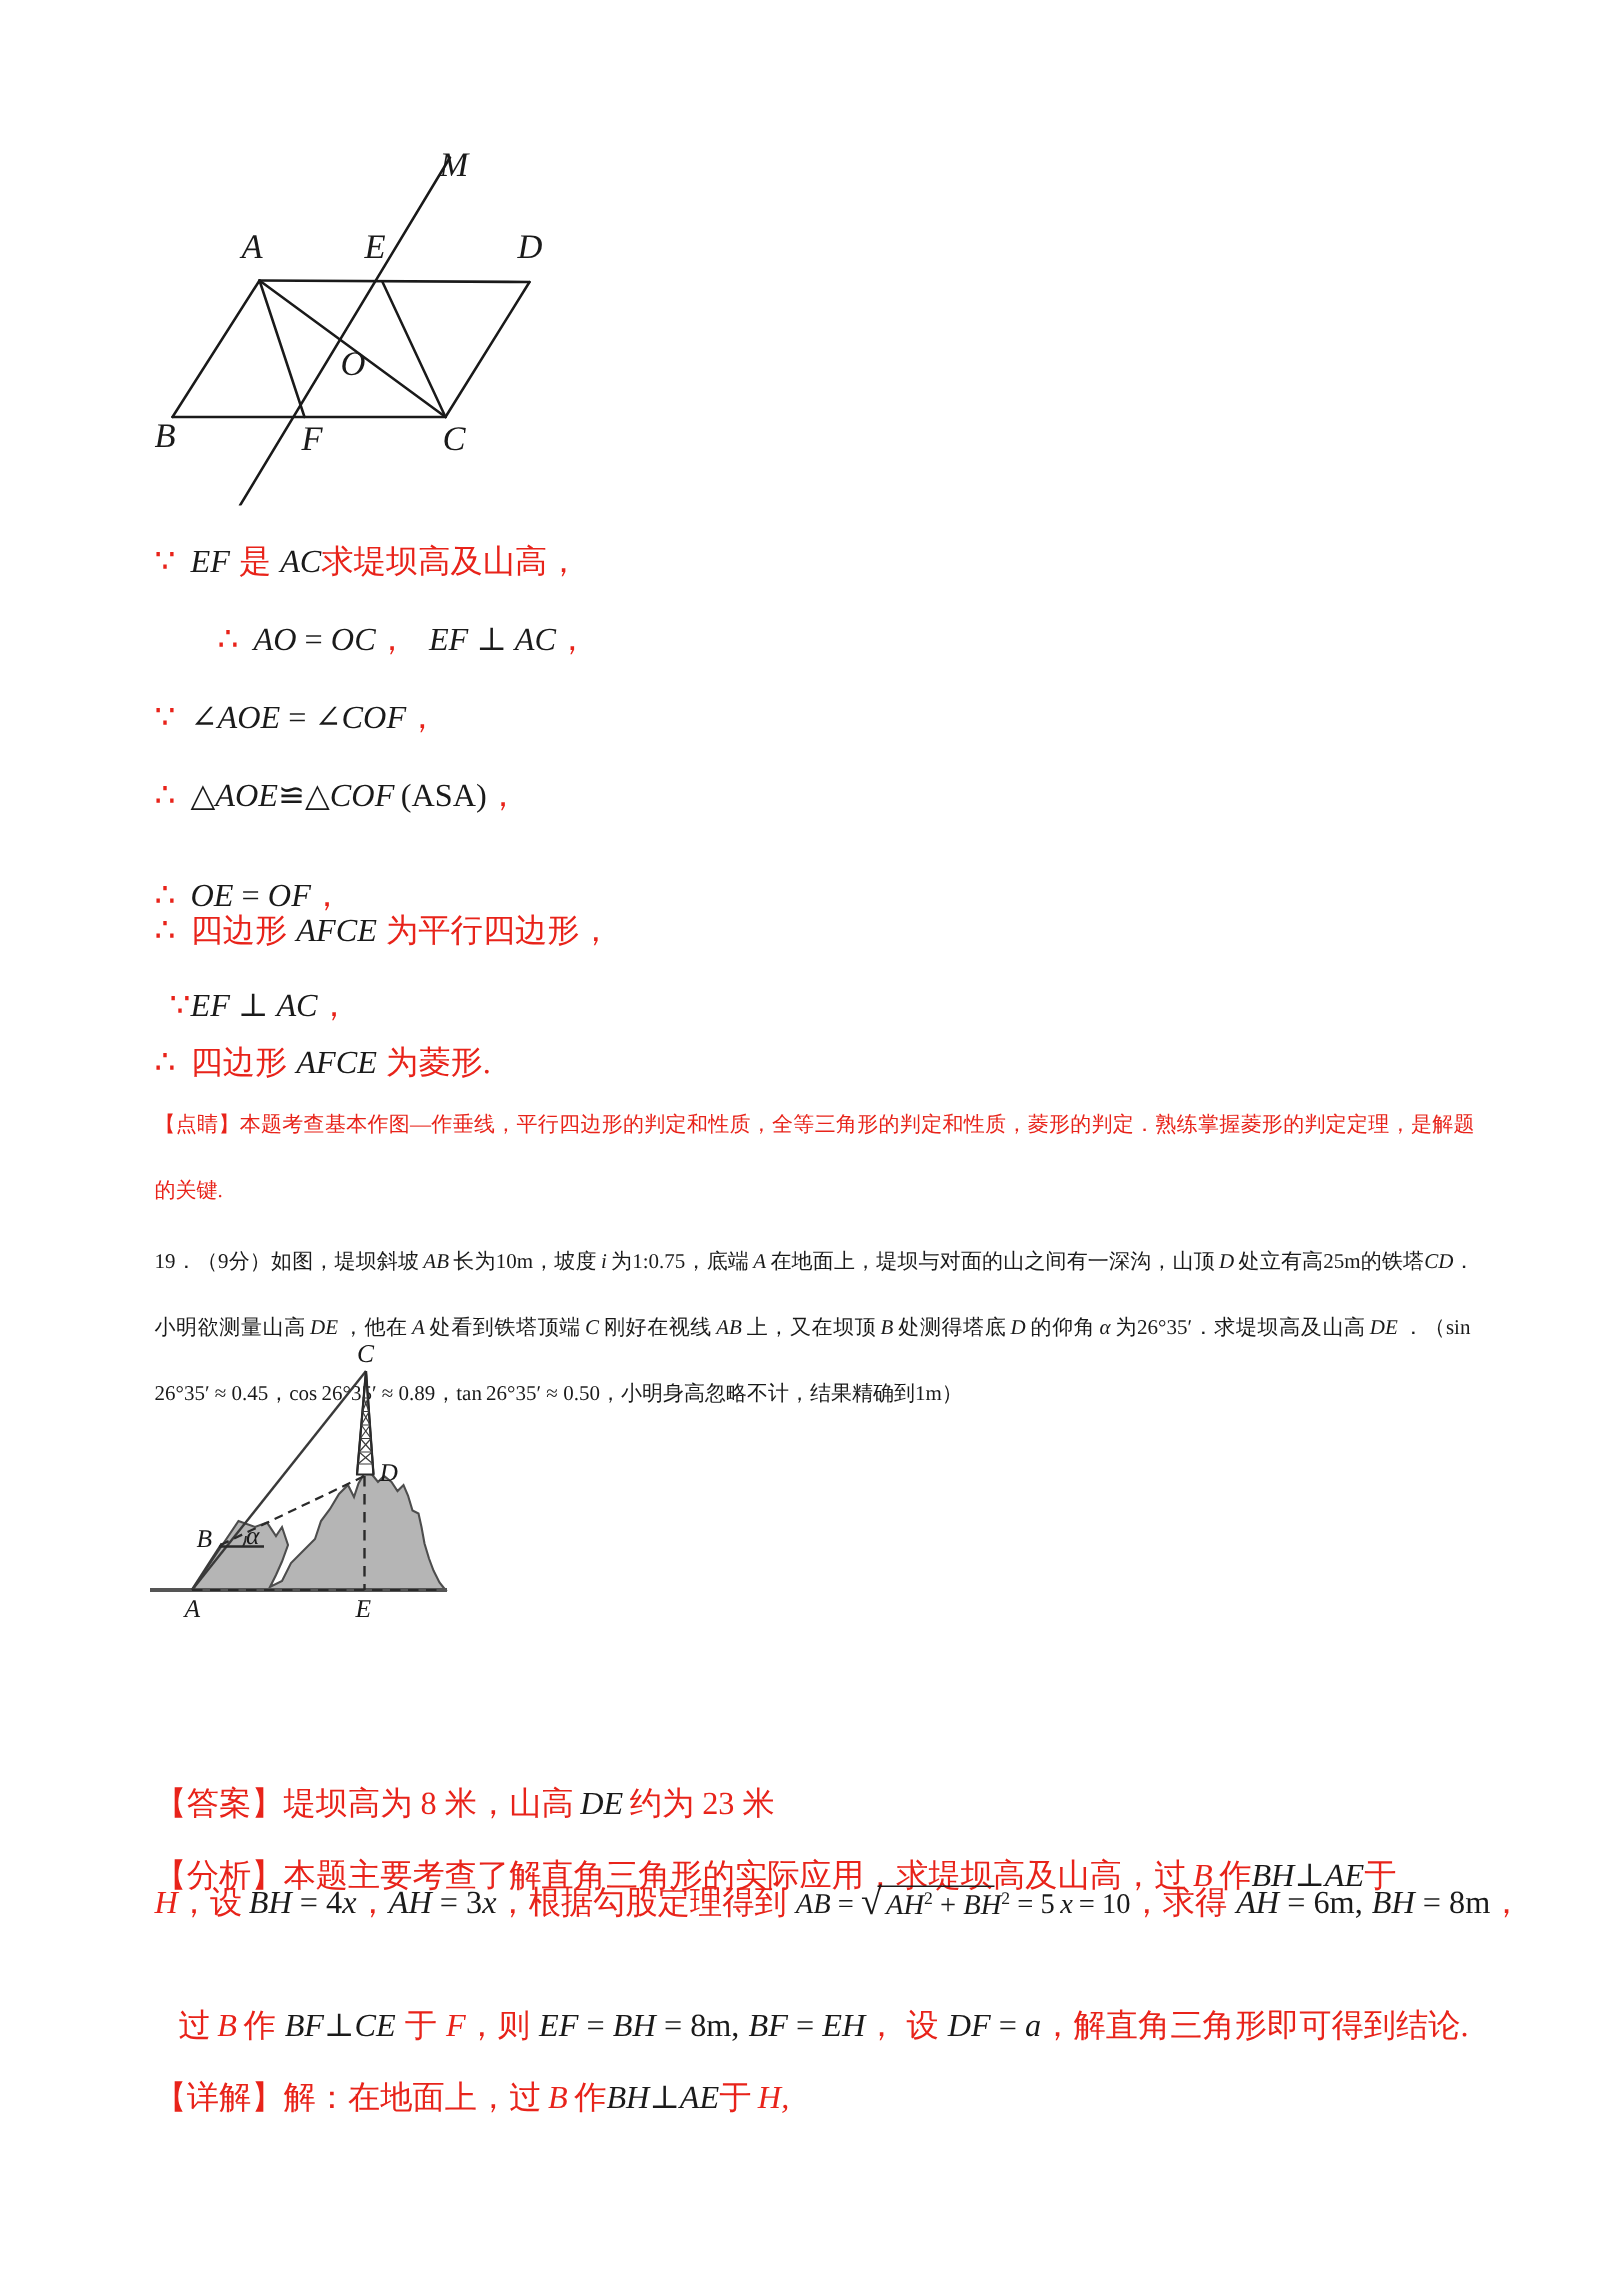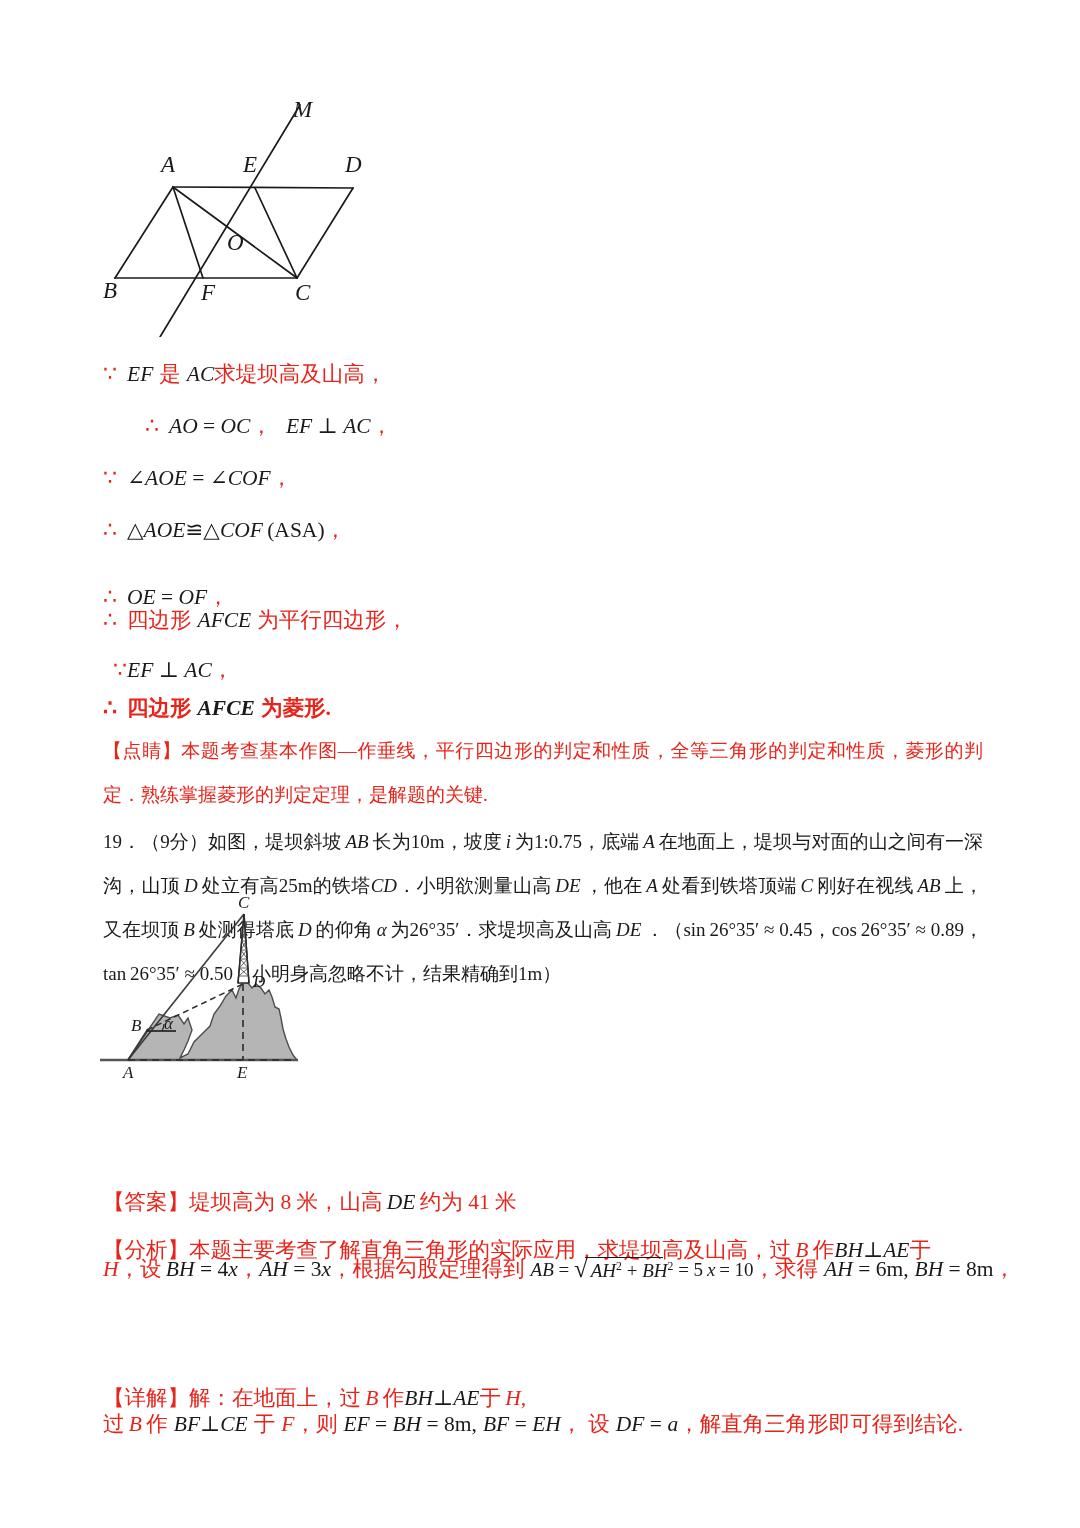--- a/index.html
+++ b/index.html
@@ -69,21 +69,21 @@
     font-size: 22px;
     display: inline-block;
     width: 24px;
   }
 
   
   .para {
     position: absolute;
     left: 0;
     width: 880px;
-    font-size: 19px;
+    font-size: 14px;
     line-height: 44px;
     text-align: justify;
   }
   .para.red { color:#e8231a; }
 
   .sq { 
     display: inline-block;
     position: relative;
     vertical-align: -0.05em;
   }
@@ -158,21 +158,21 @@
     </div>
 
     <div class="line" style="top:609px;">
       <span class="therefore">∴</span><span class="red">四边形</span><span class="sp"></span><span class="mi blk">AFCE</span><span class="sp"></span><span class="red">为平行四边形，</span>
     </div>
 
     <div class="line" style="top:659px;text-align:right;">
       <span class="because">∵</span><span class="mi blk">EF</span><span class="blk mu"> ⊥ </span><span class="mi blk">AC</span><span class="red">，</span>
     </div>
 
-    <div class="line" style="top:697px;font-weight:bold;">
+    <div class="line" style="top:697px;">
       <span class="therefore">∴</span><span class="red">四边形</span><span class="sp"></span><span class="mi blk">AFCE</span><span class="sp"></span><span class="red">为菱形.</span>
     </div>
 
     <div class="para red" style="top:729px; line-height:44px;">
       <span>【点睛】</span><span>本题考查基本作图—作垂线，平行四边形的判定和性质，全等三角形的判定和性质，菱形的判定．熟练掌握菱形的判定定理，是解题的关键.</span>
     </div>
 
     <div class="para" style="top:820px; line-height:44px; color:#1a1a1a;">
       <span>19．</span><span>（9分）</span><span>如图，堤坝斜坡</span><span class="mi"> AB </span><span>长为</span><span class="mu">10m</span><span>，坡度</span><span class="mi"> i </span><span>为</span><span class="mu">1:0.75</span><span>，底端</span><span class="mi"> A </span><span>在地面上，堤坝与对面的山之间有一深沟，山顶</span><span class="mi"> D </span><span>处立有高</span><span class="mu">25m</span><span>的铁塔</span><span class="mi">CD</span><span>．小明欲测量山高</span><span class="mi"> DE </span><span>，他在</span><span class="mi"> A </span><span>处看到铁塔顶端</span><span class="mi"> C </span><span>刚好在视线</span><span class="mi"> AB </span><span>上，又在坝顶</span><span class="mi"> B </span><span>处测得塔底</span><span class="mi"> D </span><span>的仰角</span><span class="mi"> α </span><span>为</span><span class="mu">26°35′</span><span>．求堤坝高及山高</span><span class="mi"> DE </span><span>．（</span><span class="mu">sin 26°35′ ≈ 0.45</span><span>，</span><span class="mu">cos 26°35′ ≈ 0.89</span><span>，</span><span class="mu">tan 26°35′ ≈ 0.50</span><span>，小明身高忽略不计，结果精确到</span><span class="mu">1m</span><span>）</span>
     </div>
@@ -228,32 +228,32 @@
           <text x="155" y="99">D</text>
           <text x="33" y="143">B</text>
           <text x="66" y="141">α</text>
           <text x="25" y="190">A</text>
           <text x="139" y="190">E</text>
         </g>
       </svg>
     </div>
 
     <div class="line red" style="top:1192px;">
-      <span>【答案】</span><span>堤坝高为 8 米，山高</span><span class="mi blk"> DE </span><span>约为 41 米</span>
+      <span>【答案】</span><span>堤坝高为 8 米，山高</span><span class="mi blk"> DE </span><span>约为 23 米</span>
     </div>
 
     <div class="line" style="top:1240px;">
       <span class="red">【分析】</span><span class="red">本题主要考查了解直角三角形的实际应用，求堤坝高及山高，过</span><span class="mi red"> B </span><span class="red">作</span><span class="mi blk">BH</span><span class="mu blk">⊥</span><span class="mi blk">AE</span><span class="red">于</span>
     </div>
 
     <div class="line" style="top:1256px;">
       <span class="mi red">H</span><span class="red">，设</span><span class="mi blk"> BH</span><span class="blk mu"> = 4</span><span class="mi blk">x</span><span class="red">，</span><span class="mi blk">AH</span><span class="blk mu"> = 3</span><span class="mi blk">x</span><span class="red">，</span><span class="red">根据勾股定理得到</span><span class="sp"></span><span class="blk" style="font-size:19px;"><span class="mi">AB</span><span class="mu"> = </span><span class="sq"><span class="rad">√</span><span class="bar" style="width:78px;"></span><span class="inner" style="display:inline-block; padding-left:3px; border-top:0;"><span class="mi">AH</span><sup class="ex mu">2</sup><span class="mu"> + </span><span class="mi">BH</span><sup class="ex mu">2</sup></span></span><span class="mu"> = 5</span><span class="mi"> x </span><span class="mu">= 10</span></span><span class="red">，</span><span class="red">求得</span><span class="sp"></span><span class="mi blk">AH</span><span class="blk mu"> = 6m,</span><span class="sp"></span><span class="mi blk">BH</span><span class="blk mu"> = 8m</span><span class="red">，</span>
     </div>
 
-    <div class="line" style="top:1414px;">
+    <div class="line" style="top:1340px;margin-left:16px;">
       <span class="red">过</span><span class="mi red"> B </span><span class="red">作</span><span class="sp"></span><span class="mi blk">BF</span><span class="mu blk">⊥</span><span class="mi blk">CE</span><span class="sp"></span><span class="red">于</span><span class="sp"></span><span class="mi red">F</span><span class="red">，则</span><span class="sp"></span><span class="mi blk">EF</span><span class="blk mu"> = </span><span class="mi blk">BH</span><span class="blk mu"> = 8m,</span><span class="sp"></span><span class="mi blk">BF</span><span class="blk mu"> = </span><span class="mi blk">EH</span><span class="red">，</span><span class="sp"></span><span class="red">设</span><span class="sp"></span><span class="mi blk">DF</span><span class="blk mu"> = </span><span class="mi blk">a</span><span class="red">，解直角三角形即可得到结论.</span>
     </div>
 
     <div class="line" style="top:1388px;">
       <span class="red">【详解】</span><span class="red">解：在地面上，过</span><span class="mi red"> B </span><span class="red">作</span><span class="mi blk">BH</span><span class="mu blk">⊥</span><span class="mi blk">AE</span><span class="red">于</span><span class="mi red"> H,</span>
     </div>
 
   </div>
 </div>
 

